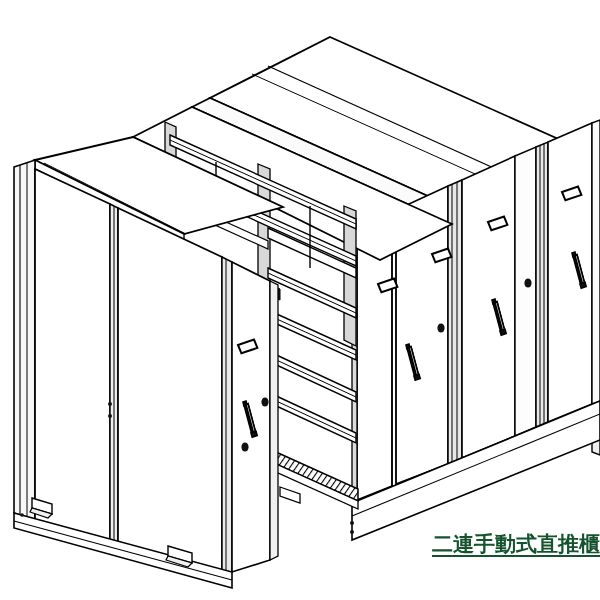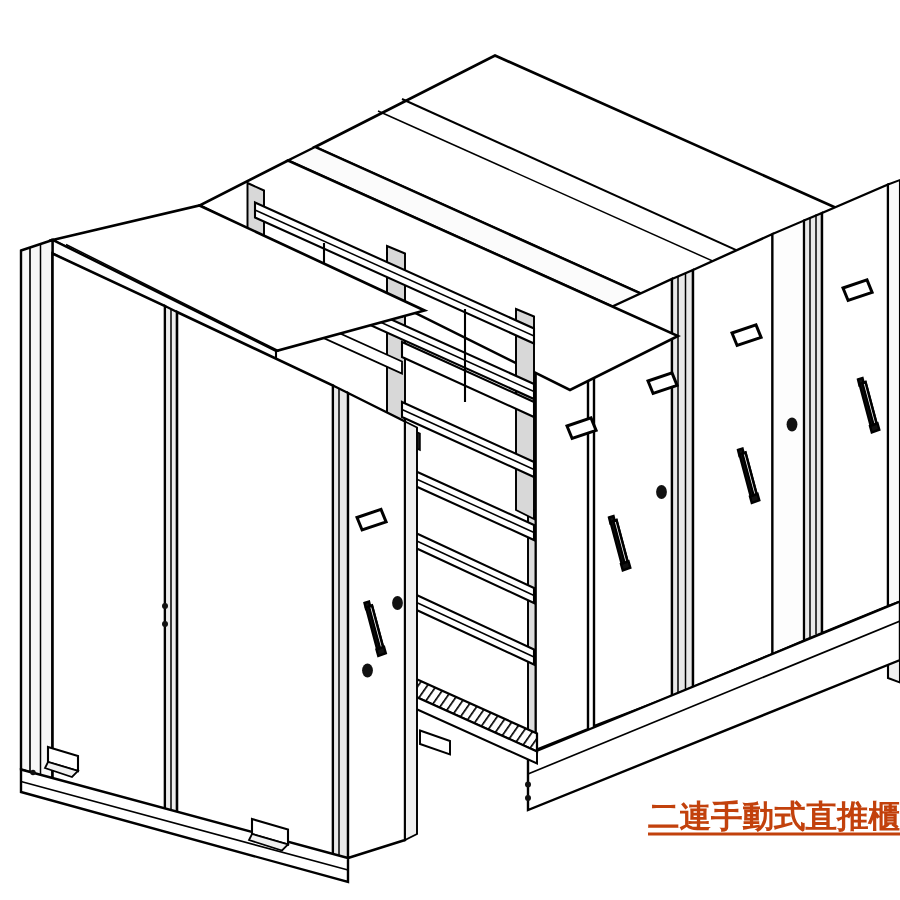--- a/index.html
+++ b/index.html
@@ -10,21 +10,21 @@
   }
   #stage{position:absolute;inset:0;width:600px;height:600px;background:#fff;}
   #drawing{position:absolute;left:0;top:0;width:600px;height:600px;}
   .caption{
     position:absolute;
     right:0px;
     top:532px;
     font-size:21px;
     font-weight:bold;
     letter-spacing:0px;
-    color:#c2410c;
+    color:#14532d;
     text-decoration:underline;
     text-underline-offset:4px;
     text-decoration-thickness:2px;
     white-space:nowrap;
     line-height:1.2;
     font-family:"DejaVu Sans","Liberation Sans",sans-serif;
   }
 </style>
 </head>
 <body>

